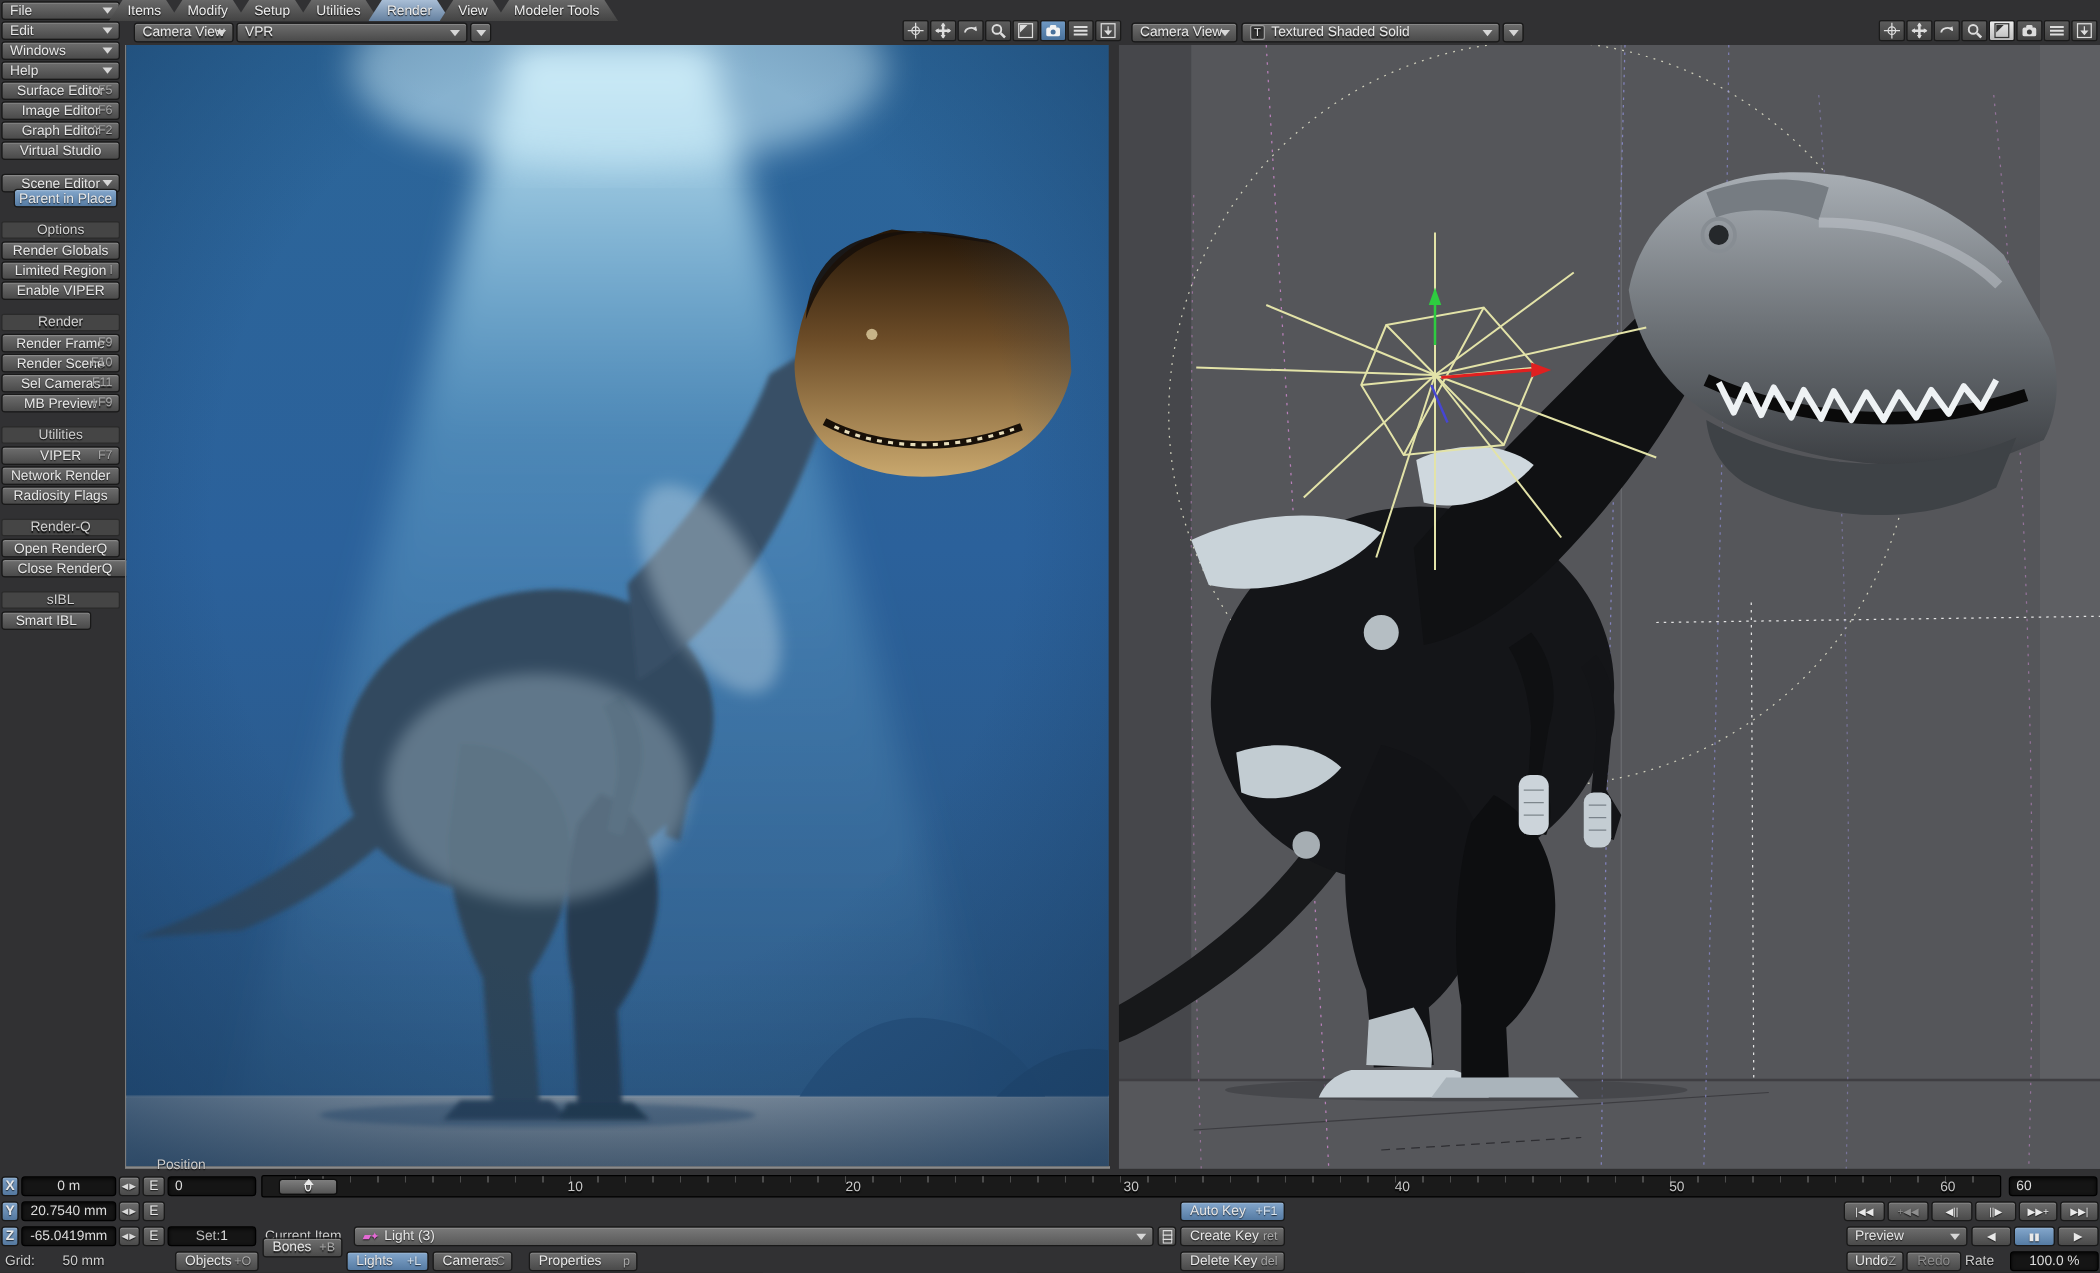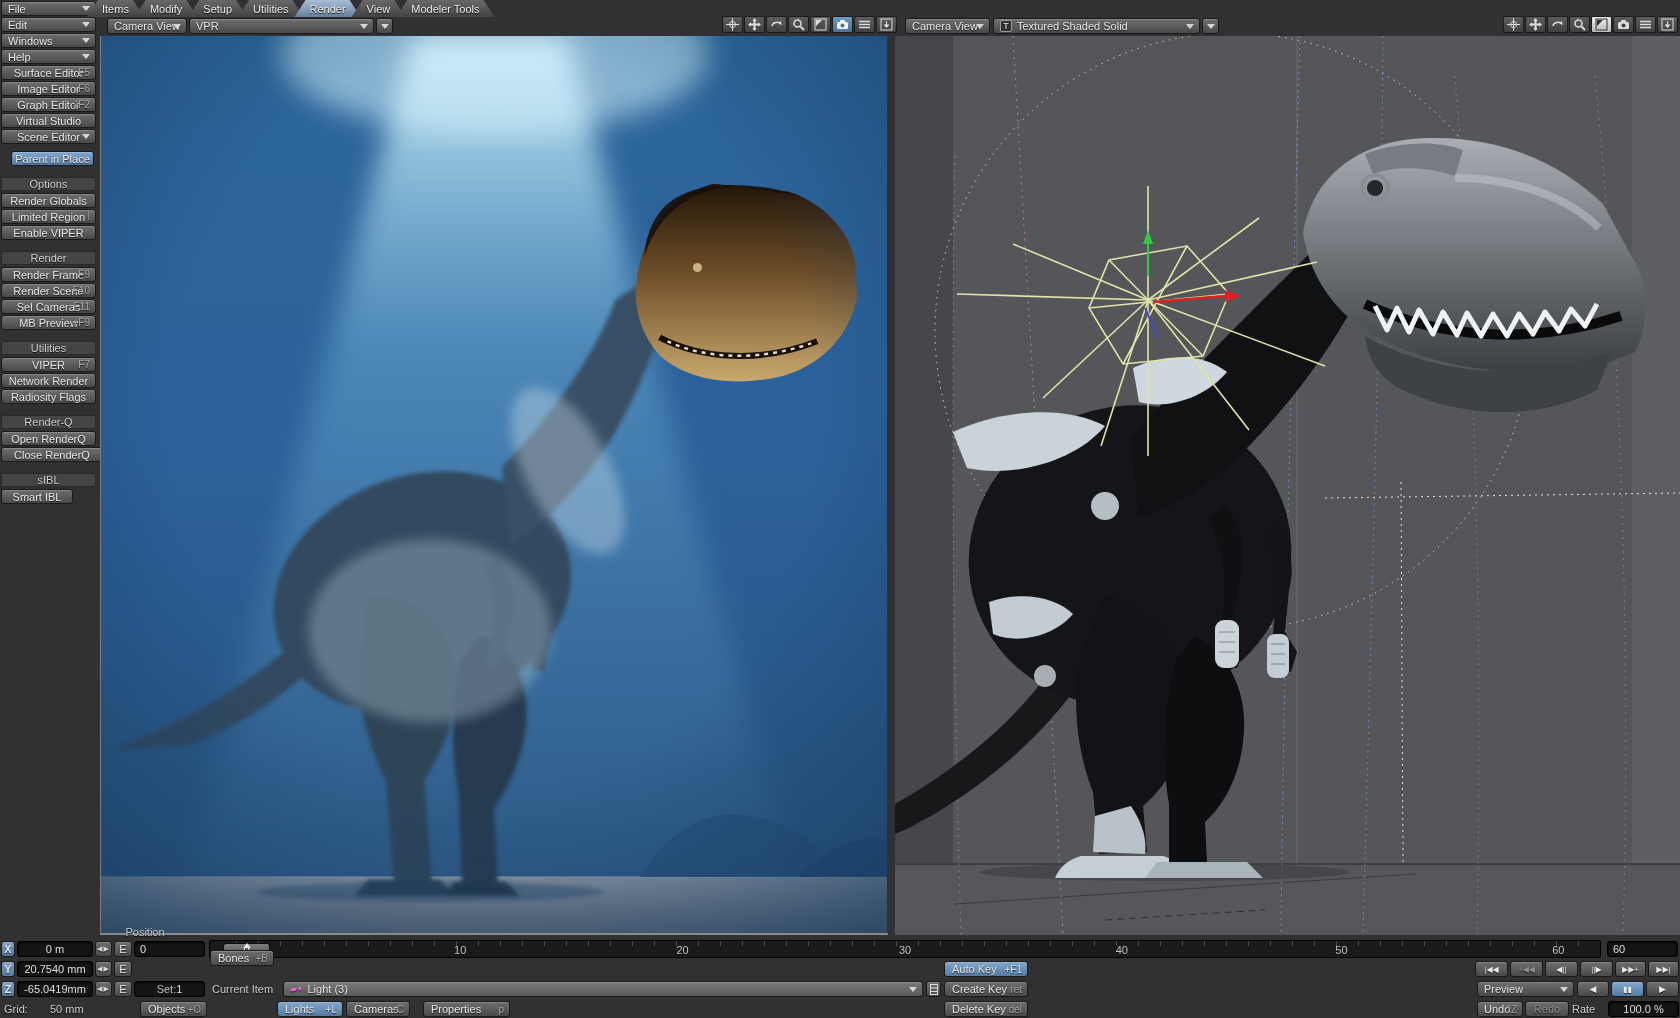--- a/index.html
+++ b/index.html
@@ -251,21 +251,21 @@
       <span>Image Editor</span>
       <span class="key">F6</span>
     </div>
   <div class="btn" style="left:1px;top:97px;width:95px">
       <span>Graph Editor</span>
       <span class="key">^F2</span>
     </div>
   <div class="btn" style="left:1px;top:113px;width:95px">
       <span>Virtual Studio</span>
     </div>
-  <div class="btn" style="left:1px;top:129px;width:95px">
+  <div class="btn" style="left:1px;top:139px;width:95px">
       <span>Scene Editor</span>
       <span class="darr"></span>
     </div>
 
   <div class="btn blue" style="left:11px;top:151px;width:83px">
       <span>Parent in Place</span>
     </div>
 
   <div class="hdr" style="left:1px;top:177px;width:95px">
       <span>Options</span>
@@ -557,21 +557,21 @@
       <svg width="8" height="11">
         <rect x="0.5" y="0.5" width="7" height="10" fill="none" stroke="#ddd"></rect>
         <path d="M0 4h8M0 7.5h8" stroke="#ddd"></path>
       </svg>
     </div>
 
   <div class="btn" style="left:140px;top:1001px;width:67px;height:16px">
       <span style="position:absolute;left:7px">Objects</span>
       <span class="key">+O</span>
     </div>
-  <div class="btn" style="left:210px;top:950px;width:64px;height:16px">
+  <div class="btn" style="left:210px;top:990px;width:64px;height:16px">
       <span style="position:absolute;left:7px">Bones</span>
       <span class="key">+B</span>
     </div>
   <div class="btn blue" style="left:277px;top:1001px;width:66px;height:16px">
       <span style="position:absolute;left:7px">Lights</span>
       <span class="key">+L</span>
     </div>
   <div class="btn" style="left:346px;top:1001px;width:64px;height:16px">
       <span style="position:absolute;left:7px">Cameras</span>
       <span class="key">+C</span>

